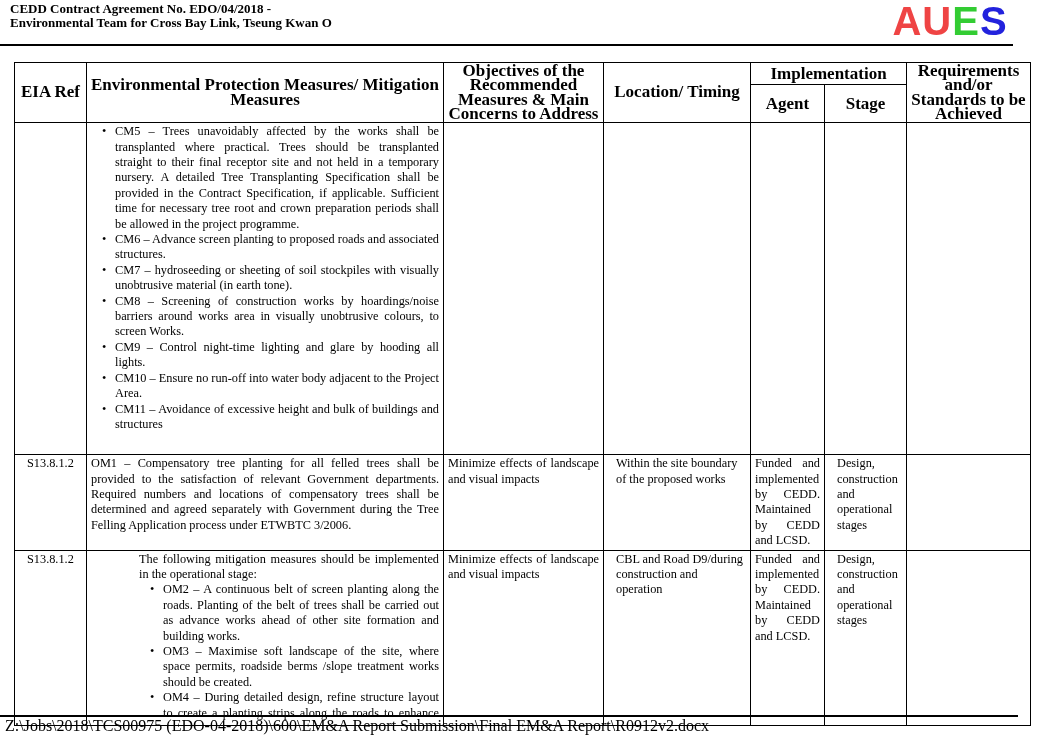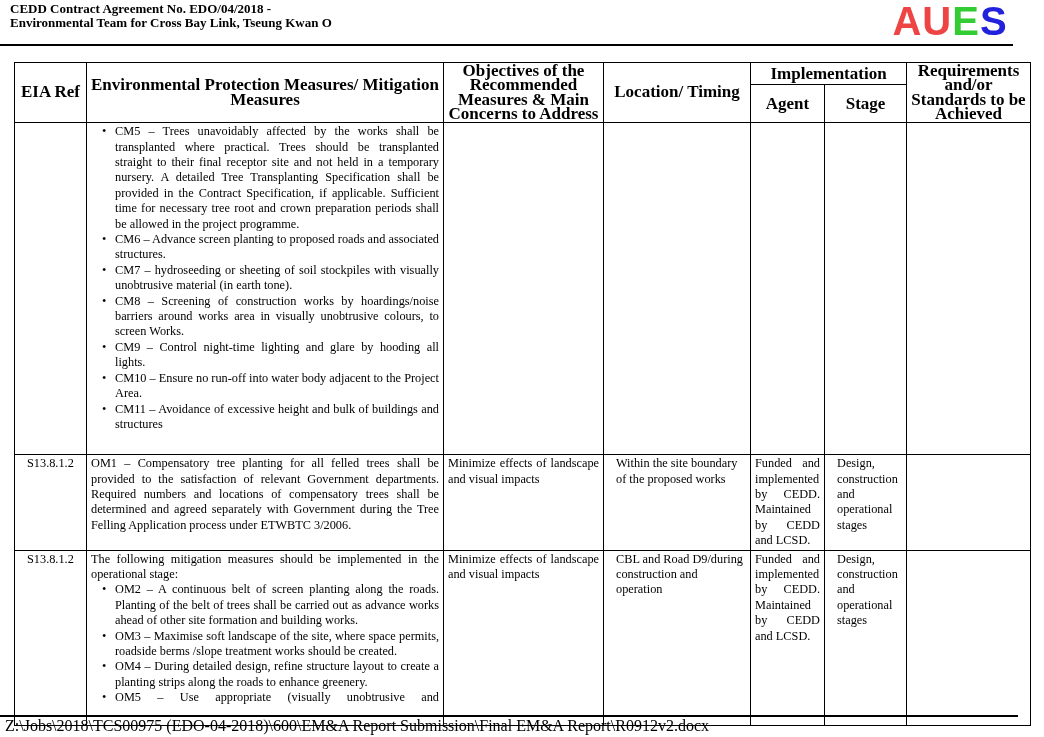--- a/index.html
+++ b/index.html
@@ -112,21 +112,21 @@
         </td>
         <td class="c-objectives">Minimize effects of landscape and visual impacts</td>
         <td class="c-location">Within the site boundary of the proposed works</td>
         <td class="c-agent">Funded and implemented by CEDD. Maintained by CEDD and LCSD.</td>
         <td class="c-stage">Design, construction and operational stages</td>
         <td class="c-req"></td>
       </tr>
       <tr>
         <td class="c-ref" style="height: 172px;">S13.8.1.2</td>
         <td class="c-measures">
-          <div class="cellwrap" style="max-height: 170px;">
+          <div class="cellwrap" style="max-height: 170px; margin-left: 48px;">
             <div class="intro">The following mitigation measures should be implemented in the operational stage:</div>
             <ul class="bullets">
               <li>OM2 – A continuous belt of screen planting along the roads. Planting of the belt of trees shall be carried out as advance works ahead of other site formation and building works.</li>
               <li>OM3 – Maximise soft landscape of the site, where space permits, roadside berms /slope treatment works should be created.</li>
               <li>OM4 – During detailed design, refine structure layout to create a planting strips along the roads to enhance greenery.</li>
               <li class="cont">OM5 – Use appropriate (visually unobtrusive and</li>
             </ul>
           </div>
         </td>
         <td class="c-objectives">Minimize effects of landscape and visual impacts</td>

